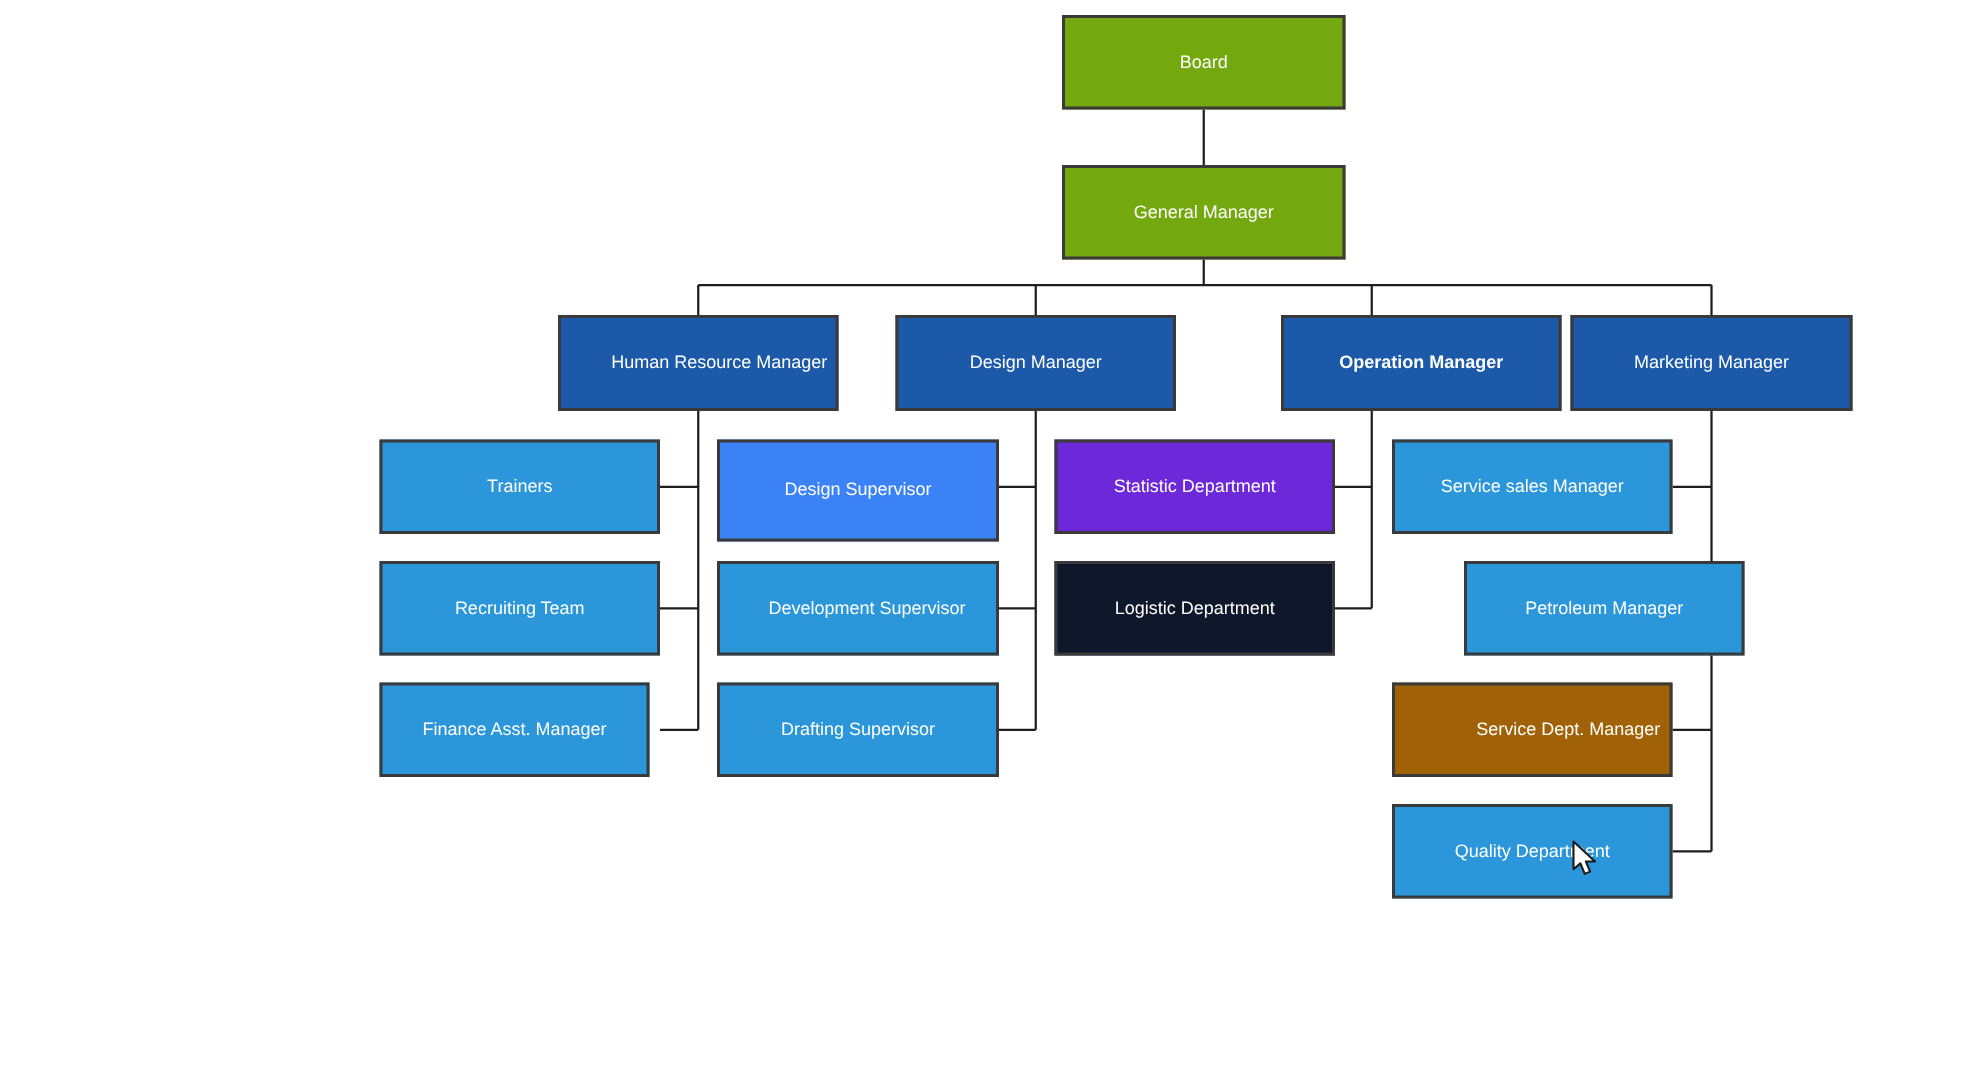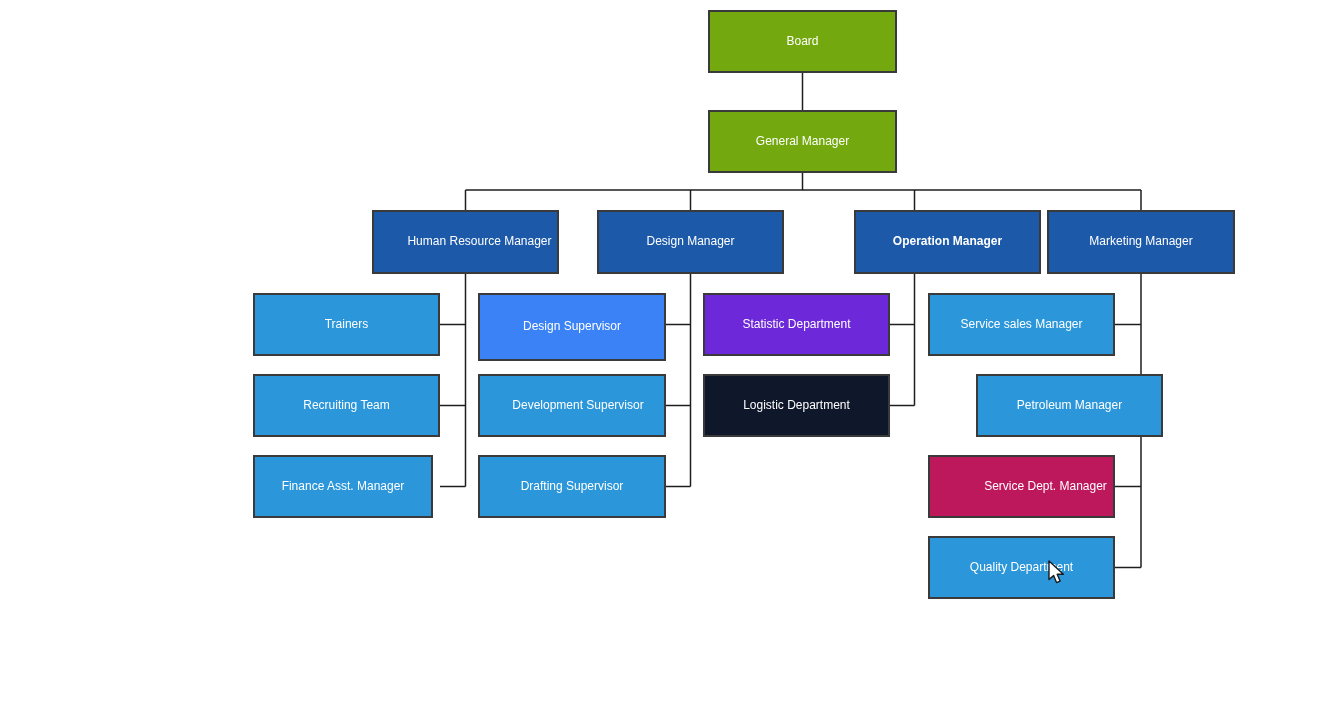--- a/index.html
+++ b/index.html
@@ -59,19 +59,19 @@
       <div class="node" style="left: 253px; top: 293px; width: 187px; height: 63px; background: rgb(43, 150, 217); border-color: rgb(58, 58, 58); color: rgb(255, 255, 255);">Trainers</div>
       <div class="node" style="left: 253px; top: 374px; width: 187px; height: 63px; background: rgb(43, 150, 217); border-color: rgb(58, 58, 58); color: rgb(255, 255, 255);">Recruiting Team</div>
       <div class="node" style="left: 253px; top: 455px; width: 180px; height: 63px; background: rgb(43, 150, 217); border-color: rgb(58, 58, 58); color: rgb(255, 255, 255);">Finance Asst. Manager</div>
       <div class="node" style="left: 478px; top: 293px; width: 188px; height: 68px; background: #3b82f6; border-color: rgb(58, 58, 58); color: rgb(255, 255, 255);">Design Supervisor</div>
       <div class="node" style="left: 478px; top: 374px; width: 188px; height: 63px; background: rgb(43, 150, 217); border-color: rgb(58, 58, 58); color: rgb(255, 255, 255); padding-left: 12px;">Development Supervisor</div>
       <div class="node" style="left: 478px; top: 455px; width: 188px; height: 63px; background: rgb(43, 150, 217); border-color: rgb(58, 58, 58); color: rgb(255, 255, 255);">Drafting Supervisor</div>
       <div class="node" style="left: 703px; top: 293px; width: 187px; height: 63px; background: #6d28d9; border-color: rgb(58, 58, 58); color: rgb(255, 255, 255);">Statistic Department</div>
       <div class="node" style="left: 703px; top: 374px; width: 187px; height: 63px; background: #0f172a; border-color: rgb(58, 58, 58); color: rgb(255, 255, 255);">Logistic Department</div>
       <div class="node" style="left: 928px; top: 293px; width: 187px; height: 63px; background: rgb(43, 150, 217); border-color: rgb(58, 58, 58); color: rgb(255, 255, 255);">Service sales Manager</div>
       <div class="node" style="left: 928px; top: 374px; width: 187px; height: 63px; background: rgb(43, 150, 217); border-color: rgb(58, 58, 58); color: rgb(255, 255, 255); margin-left: 48px;">Petroleum Manager</div>
-      <div class="node" style="left: 928px; top: 455px; width: 187px; height: 63px; background: #be185d; border-color: rgb(58, 58, 58); color: rgb(255, 255, 255); padding-left: 48px;">Service Dept. Manager</div>
+      <div class="node" style="left: 928px; top: 455px; width: 187px; height: 63px; background: #a16207; border-color: rgb(58, 58, 58); color: rgb(255, 255, 255); padding-left: 48px;">Service Dept. Manager</div>
       <div class="node" style="left: 928px; top: 536px; width: 187px; height: 63px; background: rgb(43, 150, 217); border-color: rgb(58, 58, 58); color: rgb(255, 255, 255);">Quality Department</div>
     </div>
   <svg id="cursor" width="18" height="26" viewBox="0 0 18 26" style="left: 1048px; top: 560px;">
     <path d="M1 1 L1 19.5 L5.6 15.6 L8.5 22.6 L12.1 21.1 L9.2 14.3 L15.4 14.3 Z" fill="#ffffff" stroke="#1a1a1a" stroke-width="1.4" stroke-linejoin="round"></path>
   </svg>
 </div>
 
 </body></html>

